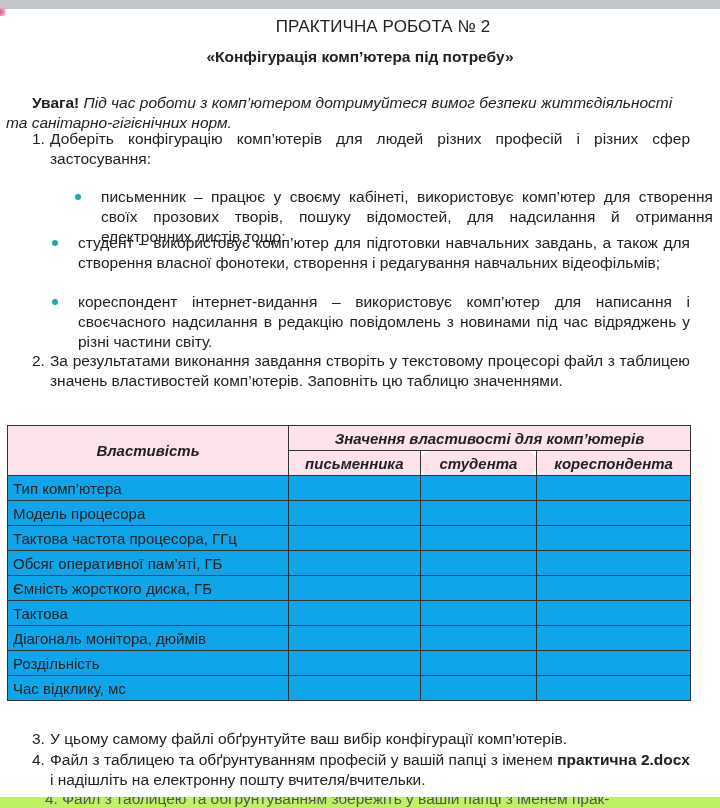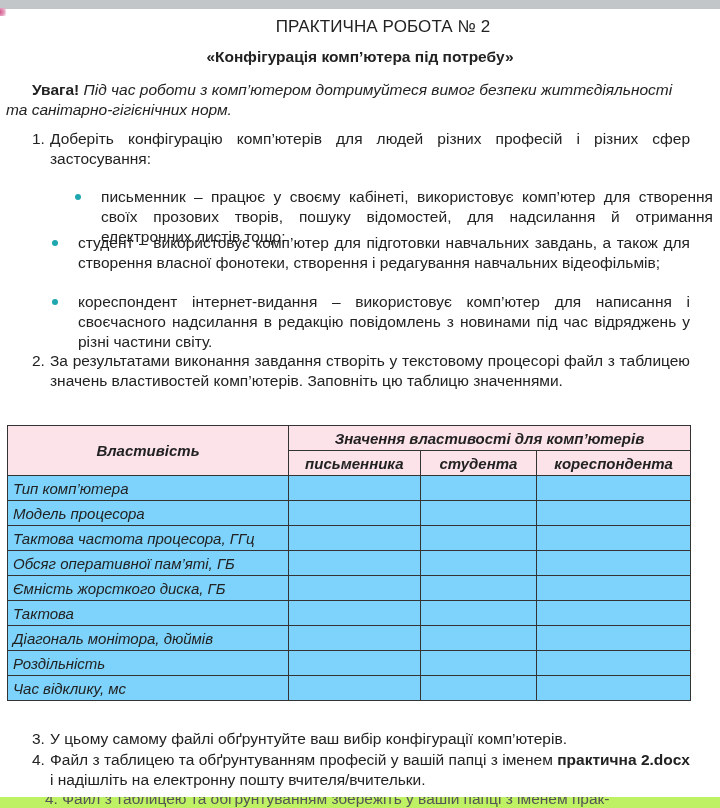--- a/index.html
+++ b/index.html
@@ -22,21 +22,21 @@
   }
   .title {
     position: absolute; top: 8px; left: 0; width: 720px; text-align: center;
     font-size: 17px; letter-spacing: 0.1px; color: #222; padding-left: 23px;
   }
   .subtitle {
     position: absolute; top: 39px; left: 0; width: 720px; text-align: center;
     font-size: 15.5px; font-weight: bold; color: #222;
   }
   .warning {
-    position: absolute; top: 71px; left: 6px; width: 690px;
+    position: absolute; top: 84px; left: 6px; width: 690px;
     font-size: 15.5px; line-height: 20px; text-indent: 26px;
   }
   .warning b { font-weight: bold; }
   .warning i { font-style: italic; }
   .item {
     position: absolute; font-size: 15.5px; line-height: 20px; text-align: justify;
   }
   .item .num { position: absolute; left: -18px; top: 0; }
   .item-1 { left: 50px; top: 120px; width: 640px; }
   .bullet {
@@ -59,24 +59,24 @@
     border-collapse: collapse; width: 684px;
     font-size: 15px;
   }
   table.props td, table.props th {
     border: 1.6px solid #333; padding: 0 5px; height: 24px;
   }
   table.props thead th {
     background: #fbe3e9; font-style: italic; font-weight: bold; text-align: center;
     color: #222;
   }
-  table.props tbody td { background: #7dd3fc; font-style: italic; }
+  table.props tbody td { background: #0ea5e9; }
   .col-prop { width: 272px; }
   .col-w { width: 121px; margin-left: 9px; }
-  .col-s { width: 106px; }
+  .col-s { width: 106px; border-radius: 11px; }
   .col-c { width: 143px; }
   .bottom-strip {
     position: absolute; left: 0; top: 797px; width: 720px; height: 21px;
     background: #bef264; overflow: hidden;
   }
   .bottom-strip span {
     position: absolute; left: 45px; top: -7px; font-size: 15.5px; color: #555; white-space: nowrap;
   }
 </style>
 </head>

